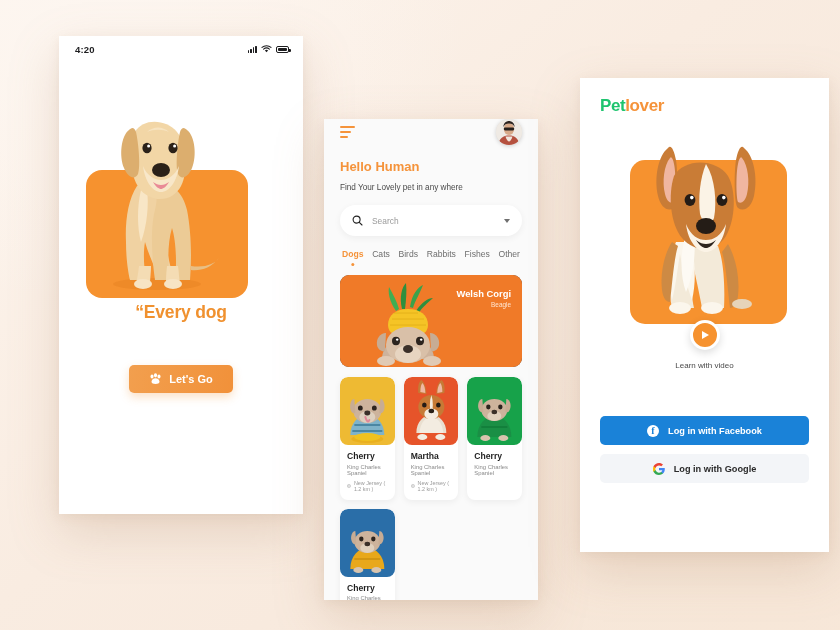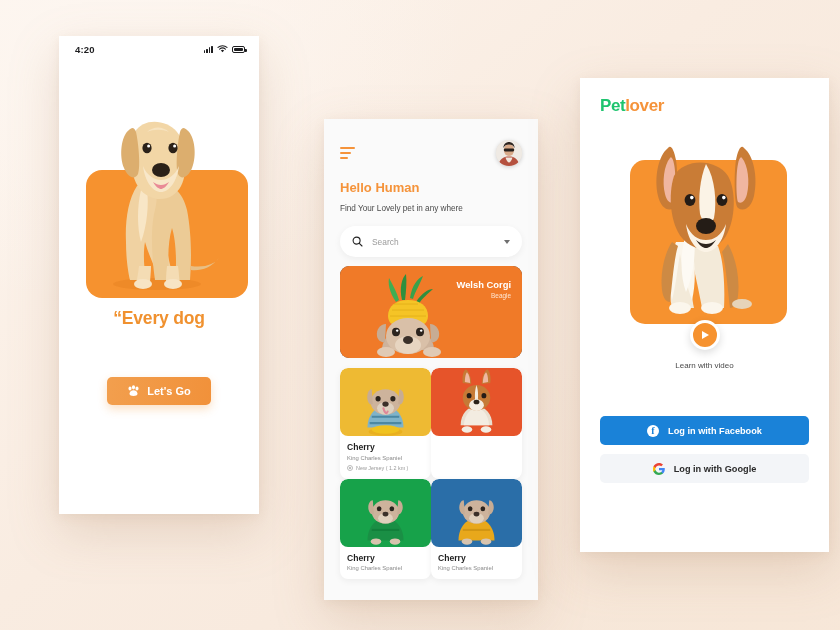--- a/index.html
+++ b/index.html
@@ -20,21 +20,21 @@
 
   
   .phone {
     position: absolute;
     background: #ffffff;
     overflow: hidden;
   }
   .shadow-soft { box-shadow: 0 18px 46px rgba(176,139,108,.26), 0 3px 10px rgba(176,139,108,.12); }
 
   
-  #phone1 { left: 59px; top: 36px; width: 200px; height: 478px; }
+  #phone1 { left: 59px; top: 36px; width: 244px; height: 478px; }
   .statusbar {
     height: 26px; display: flex; align-items: center; justify-content: space-between;
     padding: 0 14px 0 16px;
   }
   .status-time { font-size: 9.5px; font-weight: bold; color: #1d1d1f; letter-spacing: .2px; }
   .status-icons { display: flex; align-items: center; gap: 4px; }
   .sig { display: flex; align-items: flex-end; gap: 1px; height: 8px; }
   .sig i { display: block; width: 1.6px; background: #1d1d1f; border-radius: .5px; }
   .sig i:nth-child(1){height:3px}.sig i:nth-child(2){height:4.5px}
   .sig i:nth-child(3){height:6px}.sig i:nth-child(4){height:7.5px}
@@ -44,38 +44,38 @@
 
   .hero-wrap { position: relative; height: 236px; }
   .hero-card {
     position: absolute; left: 27px; top: 108px; width: 162px; height: 128px;
     background: #f6922f; border-radius: 16px;
   }
   .hero-dog { position: absolute; left: 36px; top: 8px; width: 124px; height: 224px; }
 
   .quote {
     text-align: center; color: #f0912f; font-size: 17.5px; font-weight: bold;
-    line-height: 1.18; letter-spacing: -.2px; padding: 10px 12px;
+    line-height: 1.18; letter-spacing: -.2px; padding: 4px 12px;
   }
   .subquote {
     text-align: center; color: #3c3c3c; font-size: 9.6px; line-height: 1.5;
     padding: 10px 24px 0; 
   }
   .cta-wrap { display: flex; justify-content: center; margin-top: 38px; }
   .cta {
     display: inline-flex; align-items: center; gap: 7px;
     background: linear-gradient(100deg,#f29f4e 0%, #f1913a 100%);
     color: #fff; font-size: 11px; font-weight: bold;
     padding: 8px 20px; border-radius: 5px; border: none; cursor: pointer;
     box-shadow: 0 4px 10px rgba(240,145,47,.28);
   }
 
   
   #phone2 { left: 324px; top: 119px; width: 214px; height: 481px; background: #fafafa; }
-  .p2-pad { padding: 21px 16px 0; }
+  .p2-pad { padding: 0 16px 0; }
   .p2-top { display: flex; align-items: center; justify-content: space-between; }
   .burger { display: flex; flex-direction: column; gap: 3px; cursor: pointer; }
   .burger i { display: block; height: 1.8px; background: #f5933a; border-radius: 1px; }
   .burger i:nth-child(1){width:15px}.burger i:nth-child(2){width:11px}.burger i:nth-child(3){width:8px}
   .avatar {
     width: 26px; height: 26px; border-radius: 50%; overflow: hidden;
     background: #e6e0da; position: relative; box-shadow: 0 1px 4px rgba(0,0,0,.18);
   }
   .greet { color: #f5933a; font-size: 13px; font-weight: bold; margin-top: 14px; }
   .sub { color: #4a4a4a; font-size: 8.2px; margin-top: 9px; }
@@ -93,21 +93,21 @@
     content: ""; position: absolute; left: 50%; bottom: 0; transform: translateX(-50%);
     width: 3.4px; height: 3.4px; border-radius: 50%; background: #f5933a;
   }
   .feature {
     margin-top: 9px; height: 92px; border-radius: 9px; background: #404040;
     position: relative; overflow: hidden;
   }
   .feature-txt { position: absolute; right: 11px; top: 13px; text-align: right; }
   .feature-title { color: #fff; font-size: 9.4px; font-weight: bold; }
   .feature-sub { color: #ffe6d2; font-size: 6.4px; margin-top: 2px; }
-  .grid { margin-top: 10px; display: grid; grid-template-columns: 1fr 1fr; }
+  .grid { margin-top: 10px; display: grid; grid-template-columns: 1fr 1fr 1fr; gap: 9px; }
   .pcard { background: #fff; border-radius: 8px; overflow: hidden; box-shadow: 0 2px 7px rgba(0,0,0,.06); }
   .pcard-img { height: 68px; border-radius: 8px; position: relative; overflow: hidden; }
   .pcard-body { padding: 6px 7px 8px; }
   .pcard-name { font-size: 8.6px; font-weight: bold; color: #1f1f1f; }
   .pcard-breed { font-size: 5.9px; color: #8a8a8a; margin-top: 2.5px; }
   .pcard-loc { font-size: 5.4px; color: #9a9a9a; margin-top: 4px; display: flex; align-items: center; gap: 3px; }
 
   
   #phone3 { left: 580px; top: 78px; width: 249px; height: 474px; }
   .p3-pad { padding: 18px 20px 0; }
@@ -246,20 +246,28 @@
       <span>
         <svg width="11" height="11" viewBox="0 0 11 11">
             <circle cx="4.6" cy="4.6" r="3.5" stroke="#222" stroke-width="1.1" fill="none"></circle>
             <path d="M7.3 7.3 10 10" stroke="#222" stroke-width="1.1" stroke-linecap="round"></path>
           </svg>
       </span>
       <span class="search-ph">Search</span>
       <span class="chev"></span>
     </div>
 
+    <div class="tabs">
+      <div class="tab active">Dogs</div>
+      <div class="tab">Cats</div>
+      <div class="tab">Birds</div>
+      <div class="tab">Rabbits</div>
+      <div class="tab">Fishes</div>
+      <div class="tab">Other</div>
+    </div>
 
     <div class="feature">
       <svg width="182" height="92" viewBox="0 0 182 92" style="position:absolute;inset:0">
         <rect width="182" height="92" fill="#f07a28"></rect>
 
         <path d="M62 34c-3-12 0-22 4-26 1 8 0 18-1 26z" fill="#2f8f3e"></path>
         <path d="M70 32c2-13 8-20 13-22-3 8-8 16-10 23z" fill="#3aa24b"></path>
         <path d="M56 36c-7-10-8-19-7-24 4 7 8 15 10 22z" fill="#40ad52"></path>
         <path d="M76 36c6-9 12-13 17-13-5 5-11 9-14 15z" fill="#2f8f3e"></path>
 
@@ -331,20 +339,31 @@
             <path d="M54 15c0-5-1-8-2-9-2 2-3 6-3 10z" fill="#efb8a2"></path>
             <path d="M43 18c-2 6-2 14 0 20 2-6 2-14 0-20z" fill="#f5ece0"></path>
             <ellipse cx="43" cy="37" rx="7" ry="5.5" fill="#f5ece0"></ellipse>
             <ellipse cx="43" cy="34" rx="2.8" ry="2.2" fill="#2b2118"></ellipse>
             <ellipse cx="36" cy="28" rx="2.3" ry="2.5" fill="#241c16"></ellipse>
             <ellipse cx="50" cy="28" rx="2.3" ry="2.5" fill="#241c16"></ellipse>
             <ellipse cx="34" cy="60" rx="5" ry="3" fill="#f3ece1"></ellipse>
             <ellipse cx="52" cy="60" rx="5" ry="3" fill="#f3ece1"></ellipse>
           </svg>
         </div>
+        <div class="pcard-body">
+          <div class="pcard-name">Martha</div>
+          <div class="pcard-breed">King Charles Spaniel</div>
+          <div class="pcard-loc">
+            <svg width="6" height="6" viewBox="0 0 6 6">
+                <circle cx="3" cy="3" r="2.5" stroke="#aaa" stroke-width=".8" fill="none"></circle>
+                <circle cx="3" cy="3" r="1" fill="#aaa"></circle>
+              </svg>
+            <span>New Jersey ( 1.2 km )</span>
+          </div>
+        </div>
       </div>
 
       <div class="pcard">
         <div class="pcard-img" style="background:#17a24a">
           <svg width="100%" height="68" viewBox="0 0 86 68" preserveAspectRatio="xMidYMid slice">
             <path d="M26 60c0-13 8-21 17-21s17 8 17 21z" fill="#1a8f45"></path>
             <path d="M30 50h26" stroke="#0f7a38" stroke-width="2" opacity=".7"></path>
             <ellipse cx="43" cy="33" rx="13" ry="11" fill="#cdb39c"></ellipse>
             <ellipse cx="43" cy="39" rx="7" ry="5" fill="#e0d0bd"></ellipse>
             <ellipse cx="43" cy="35" rx="2.8" ry="2.2" fill="#3b3029"></ellipse>

